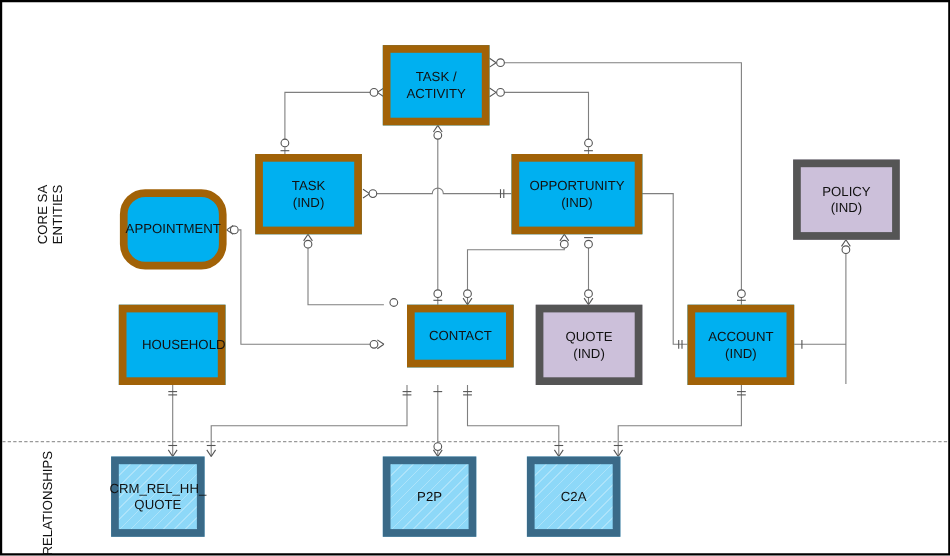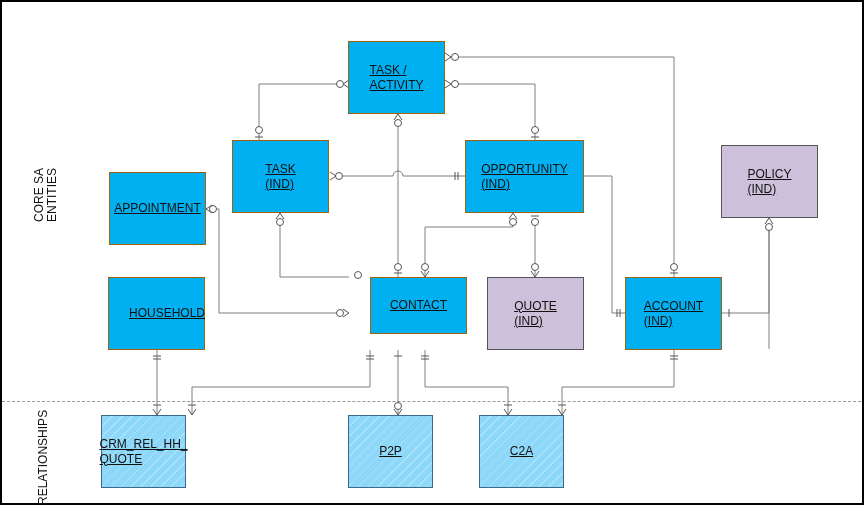--- a/index.html
+++ b/index.html
@@ -1,19 +1,19 @@
 <!DOCTYPE html>
 <html><head>
   <meta charset="utf-8">
   <style>
     html, body { margin: 0; padding: 0; background: #ffffff; }
     body { width: 864px; height: 505px; overflow: hidden; position: relative; font-family: "Liberation Sans", sans-serif; }
     .frame { position: absolute; left: 0; top: 0; width: 860px; height: 501px; border: 2px solid #000; border-right-width: 3px; border-bottom-width: 3px; box-sizing: content-box; background: #fff; }
     svg.diagram { position: absolute; left: 0; top: 0; }
-    .entity { position: absolute; box-sizing: border-box; border: 1px solid #a16207; display: flex; align-items: center; justify-content: center; font-size: 12px; line-height: 15px; color: #111; white-space: pre-line; text-decoration: underline; }
+    .entity { position: absolute; box-sizing: border-box; border: 7px solid #a16207; display: flex; align-items: center; justify-content: center; text-align: center; font-size: 12px; line-height: 15px; color: #111; white-space: pre-line; }
     .entity.core { background: #00b0f0; }
     .entity.ind { background: #ccc0da; border-color: #555; }
     .entity.rel { background-color: #8dd8f8; background-image: repeating-linear-gradient(135deg, rgba(255,255,255,0.28) 0 1px, rgba(255,255,255,0) 1px 7px); border-color: #3a6a88; }
     .section-label { position: absolute; font-size: 12px; line-height: 13px; color: #111; transform: rotate(-90deg); transform-origin: left top; white-space: pre-line; text-align: center; }
     .divider { position: absolute; left: 2px; right: 3px; top: 401px; border-top: 1px dashed #999; }
   </style>
 </head>
 <body>
 
 <div class="frame"></div>
@@ -108,21 +108,21 @@
 <div class="section-label" style="left:37px; top:505px;">RELATIONSHIPS</div>
 
 <div class="entity core" style="left:348px; top:41px; width:97px; height:73px;">TASK /
 ACTIVITY</div>
 <div class="entity core" style="left:232px; top:140px; width:97px; height:73px;">TASK
 (IND)</div>
 <div class="entity core" style="left:465px; top:140px; width:119px; height:73px;">OPPORTUNITY
 (IND)</div>
 <div class="entity ind" style="left:721px; top:145px; width:97px; height:73px;">POLICY
 (IND)</div>
-<div class="entity core" style="left:109px; top:172px; width:97px; height:73px;">APPOINTMENT</div>
+<div class="entity core" style="left:109px; top:172px; width:97px; height:73px;border-radius:23px;">APPOINTMENT</div>
 <div class="entity core" style="left:108px; top:277px; width:97px; height:73px;padding-left:21px;">HOUSEHOLD</div>
 <div class="entity core" style="left:370px; top:277px; width:97px; height:57px;">CONTACT</div>
 <div class="entity ind" style="left:487px; top:277px; width:97px; height:73px;">QUOTE
 (IND)</div>
 <div class="entity core" style="left:625px; top:277px; width:97px; height:73px;">ACCOUNT
 (IND)</div>
 <div class="entity rel" style="left:101px; top:415px; width:85px; height:73px;">CRM_REL_HH_
 QUOTE</div>
 <div class="entity rel" style="left:348px; top:415px; width:85px; height:73px;">P2P</div>
 <div class="entity rel" style="left:479px; top:415px; width:85px; height:73px;">C2A</div>

